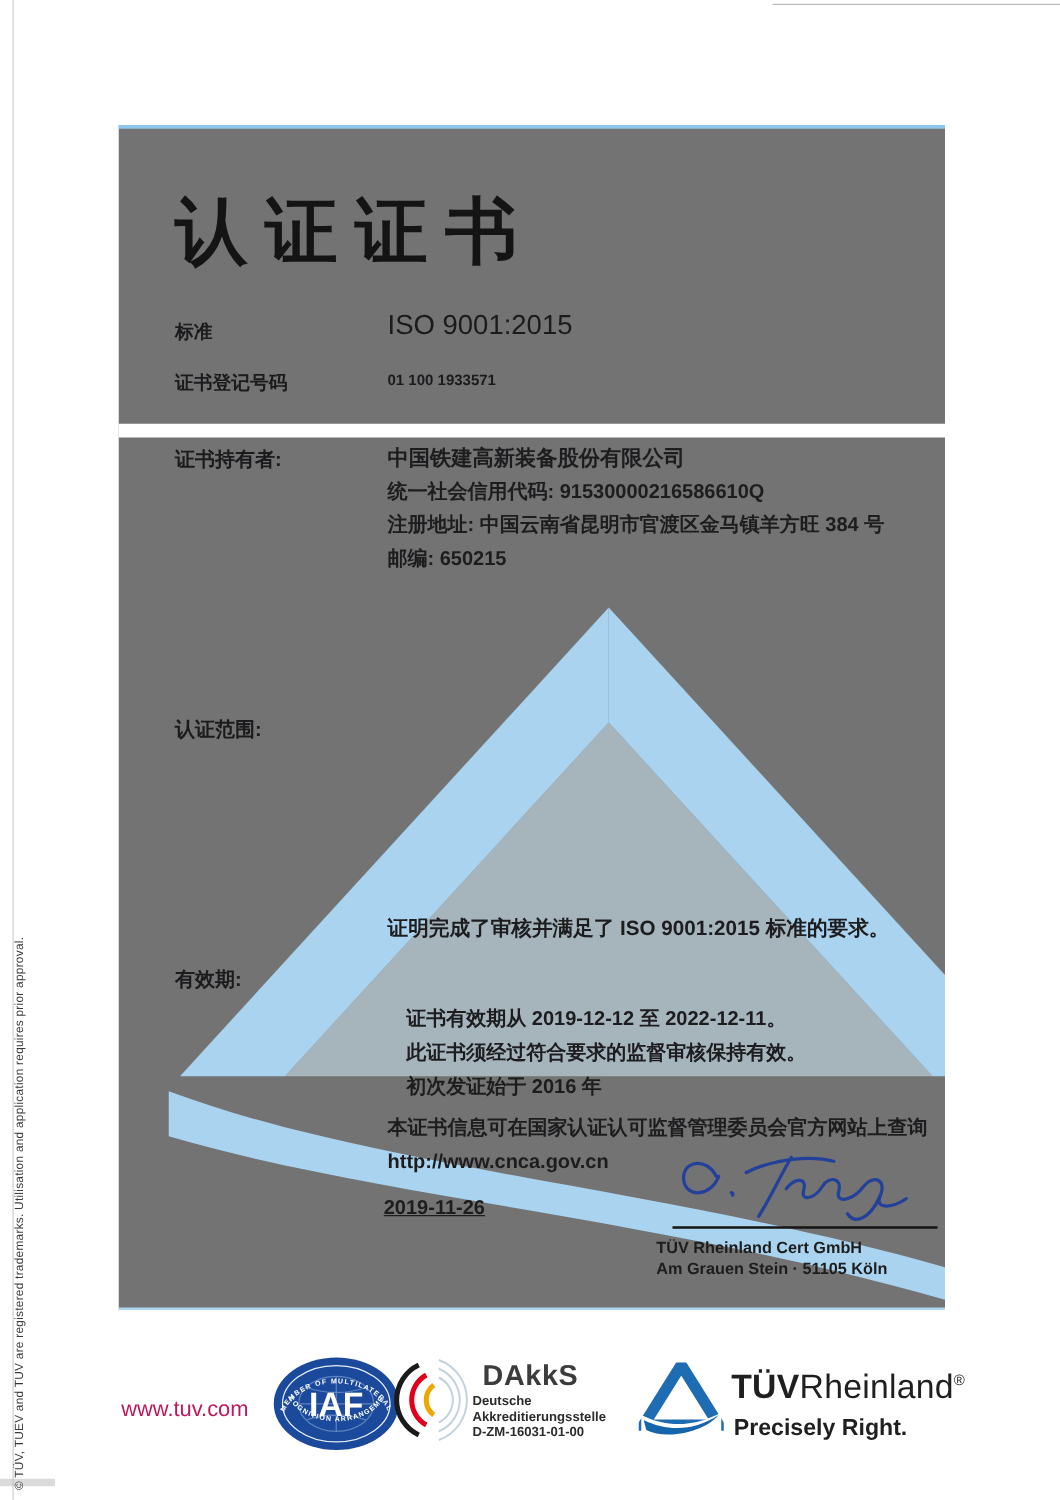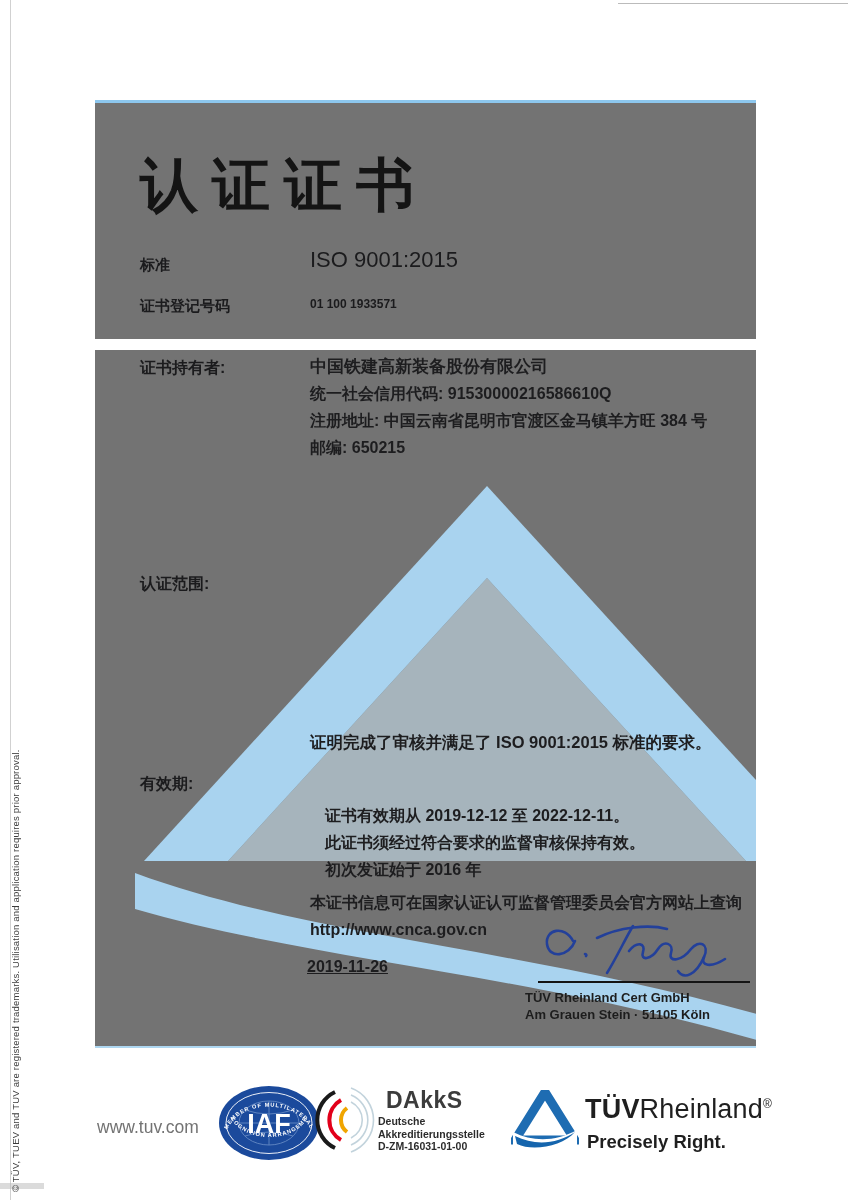--- a/index.html
+++ b/index.html
@@ -54,21 +54,21 @@
   .valid-block { position:absolute; left:215px; top:699px; font-size:16px; font-weight:700; line-height:27px;margin-left:15px; }
   .info-block  { position:absolute; left:215px; top:786px; font-size:16px; font-weight:600; line-height:27px; }
 
   .issue-date { position:absolute; left:212px; top:855px; font-size:16px; font-weight:600;text-decoration:underline; }
 
   .sig-wrap { position:absolute; left:438px; top:816px; width:218px; height:64px; }
   .sig-line { position:absolute; left:443px; top:878px; width:212px; height:0; border-top:2px solid #141414; }
   .signer { position:absolute; left:430px; top:886px; width:225px; text-align:left; font-size:13px; line-height:17px; font-weight:600; color:#1d1d1d; }
 
   
-  .website { position:absolute; left:97px; top:1117px; font-size:17.5px; font-weight:500; color:#737373; }
+  .website { position:absolute; left:97px; top:1117px; font-size:17.5px; font-weight:500; color:#be185d; }
   .iaf-logo { position:absolute; left:218px; top:1085px; }
   .dakks { position:absolute; left:311px; top:1086px; width:170px; height:84px; }
   .dakks-name { position:absolute; left:31px; top:1px; font-size:23px; font-weight:700; color:#3c3c3c; letter-spacing:0.5px;margin-left:44px; }
   .dakks-sub { position:absolute; left:67px; top:29px; font-size:10.5px; font-weight:700; line-height:12.5px; color:#2c2c2c; }
   .tuv-logo-mark { position:absolute; left:511px; top:1090px; }
   .tuv-brand { position:absolute; left:585px; top:1094px; font-size:27px; color:#1f1f1f; letter-spacing:0.2px; }
   .tuv-brand .b { font-weight:700; }
   .tuv-brand .reg { font-size:12px; vertical-align:super; }
   .tuv-tagline { position:absolute; left:587px; top:1131px; font-size:18.5px; font-weight:600; color:#1f1f1f; }
 

